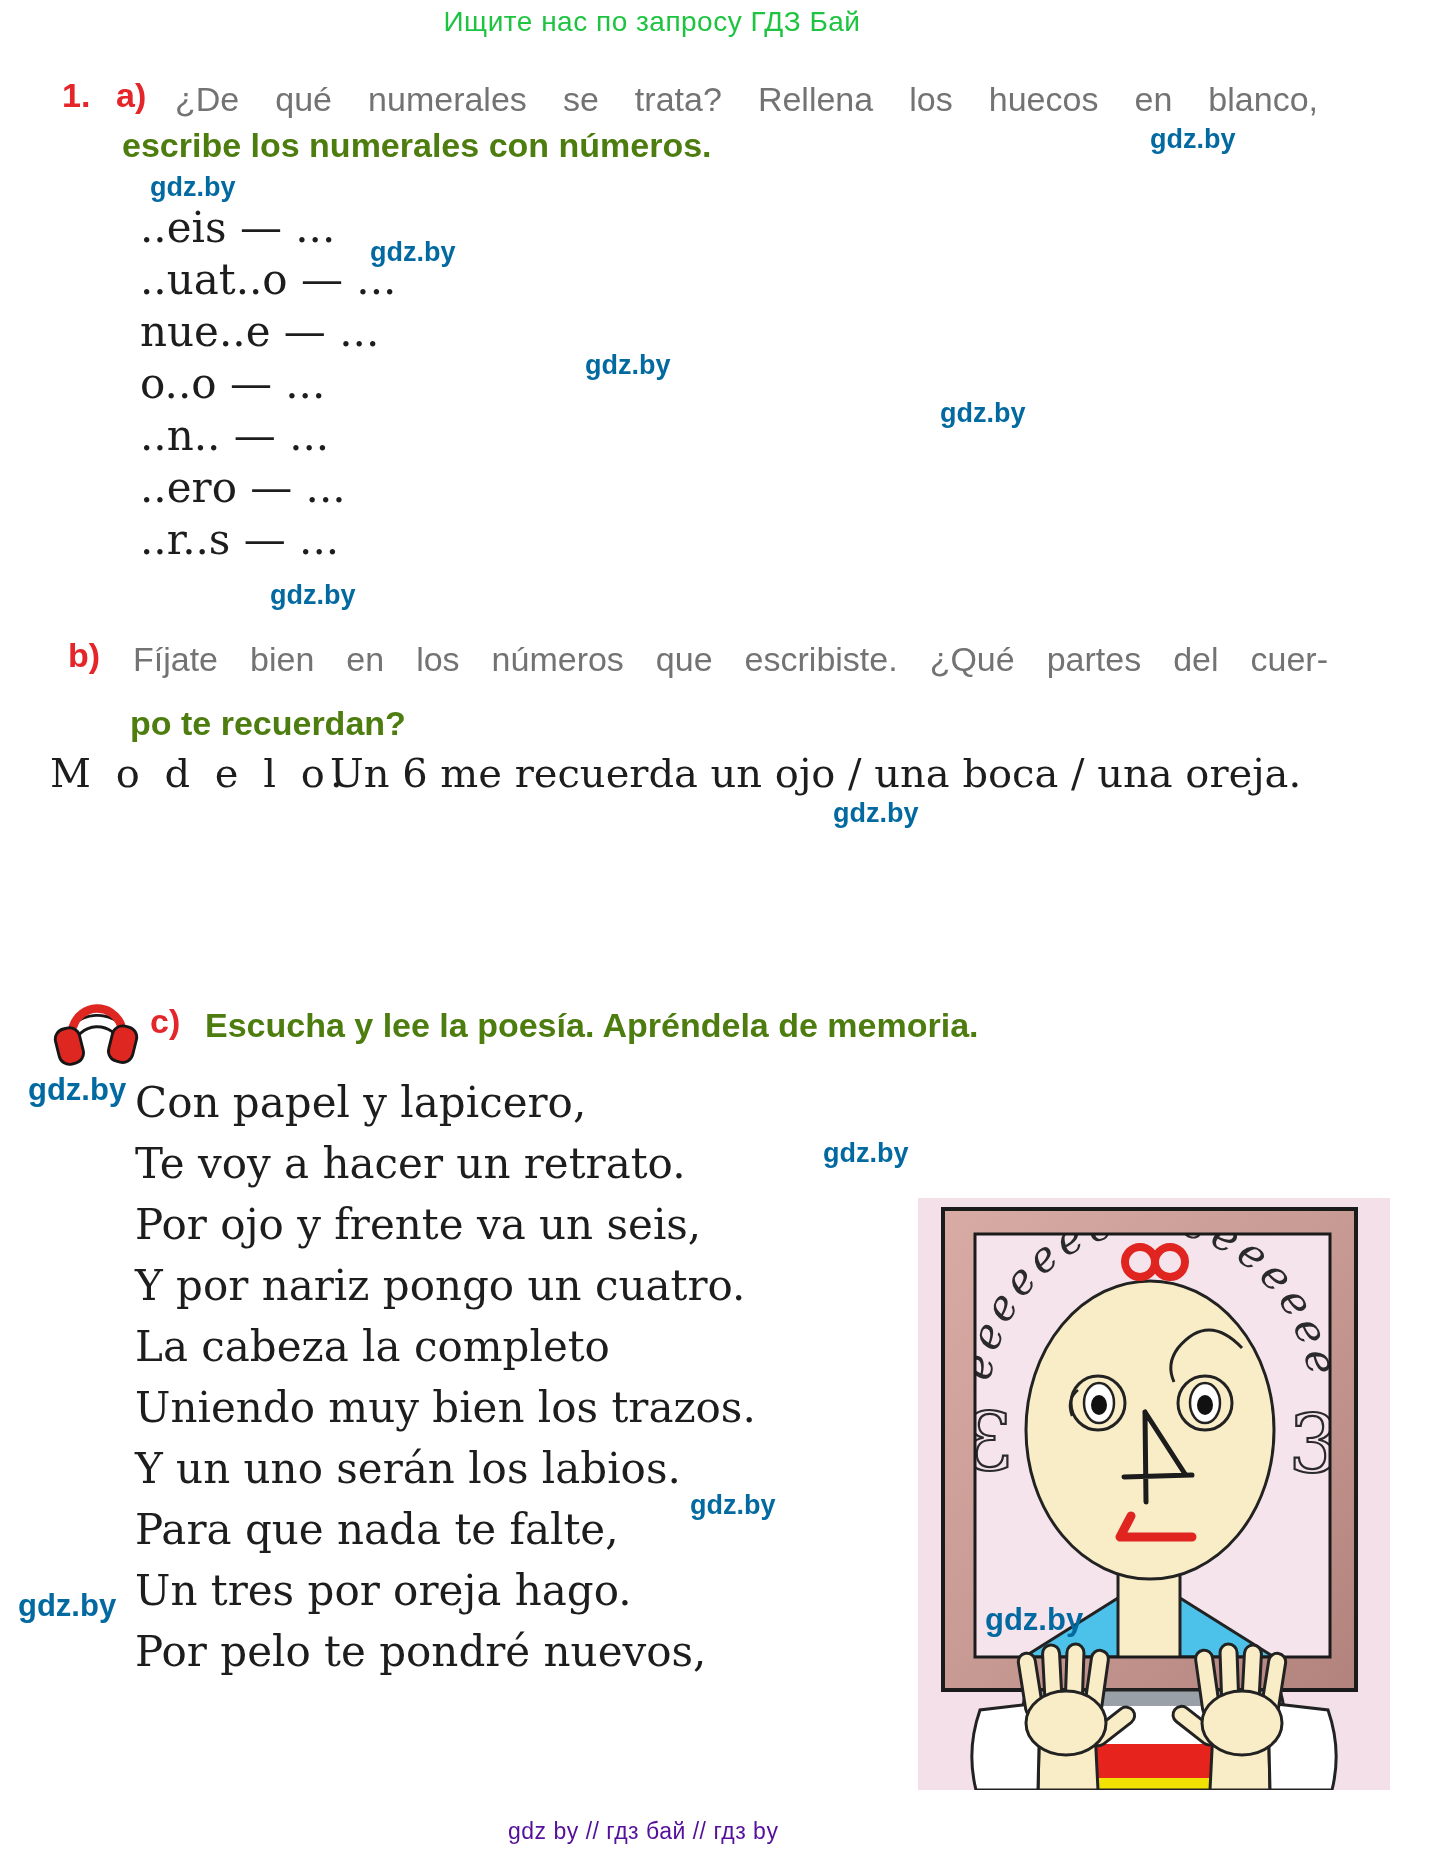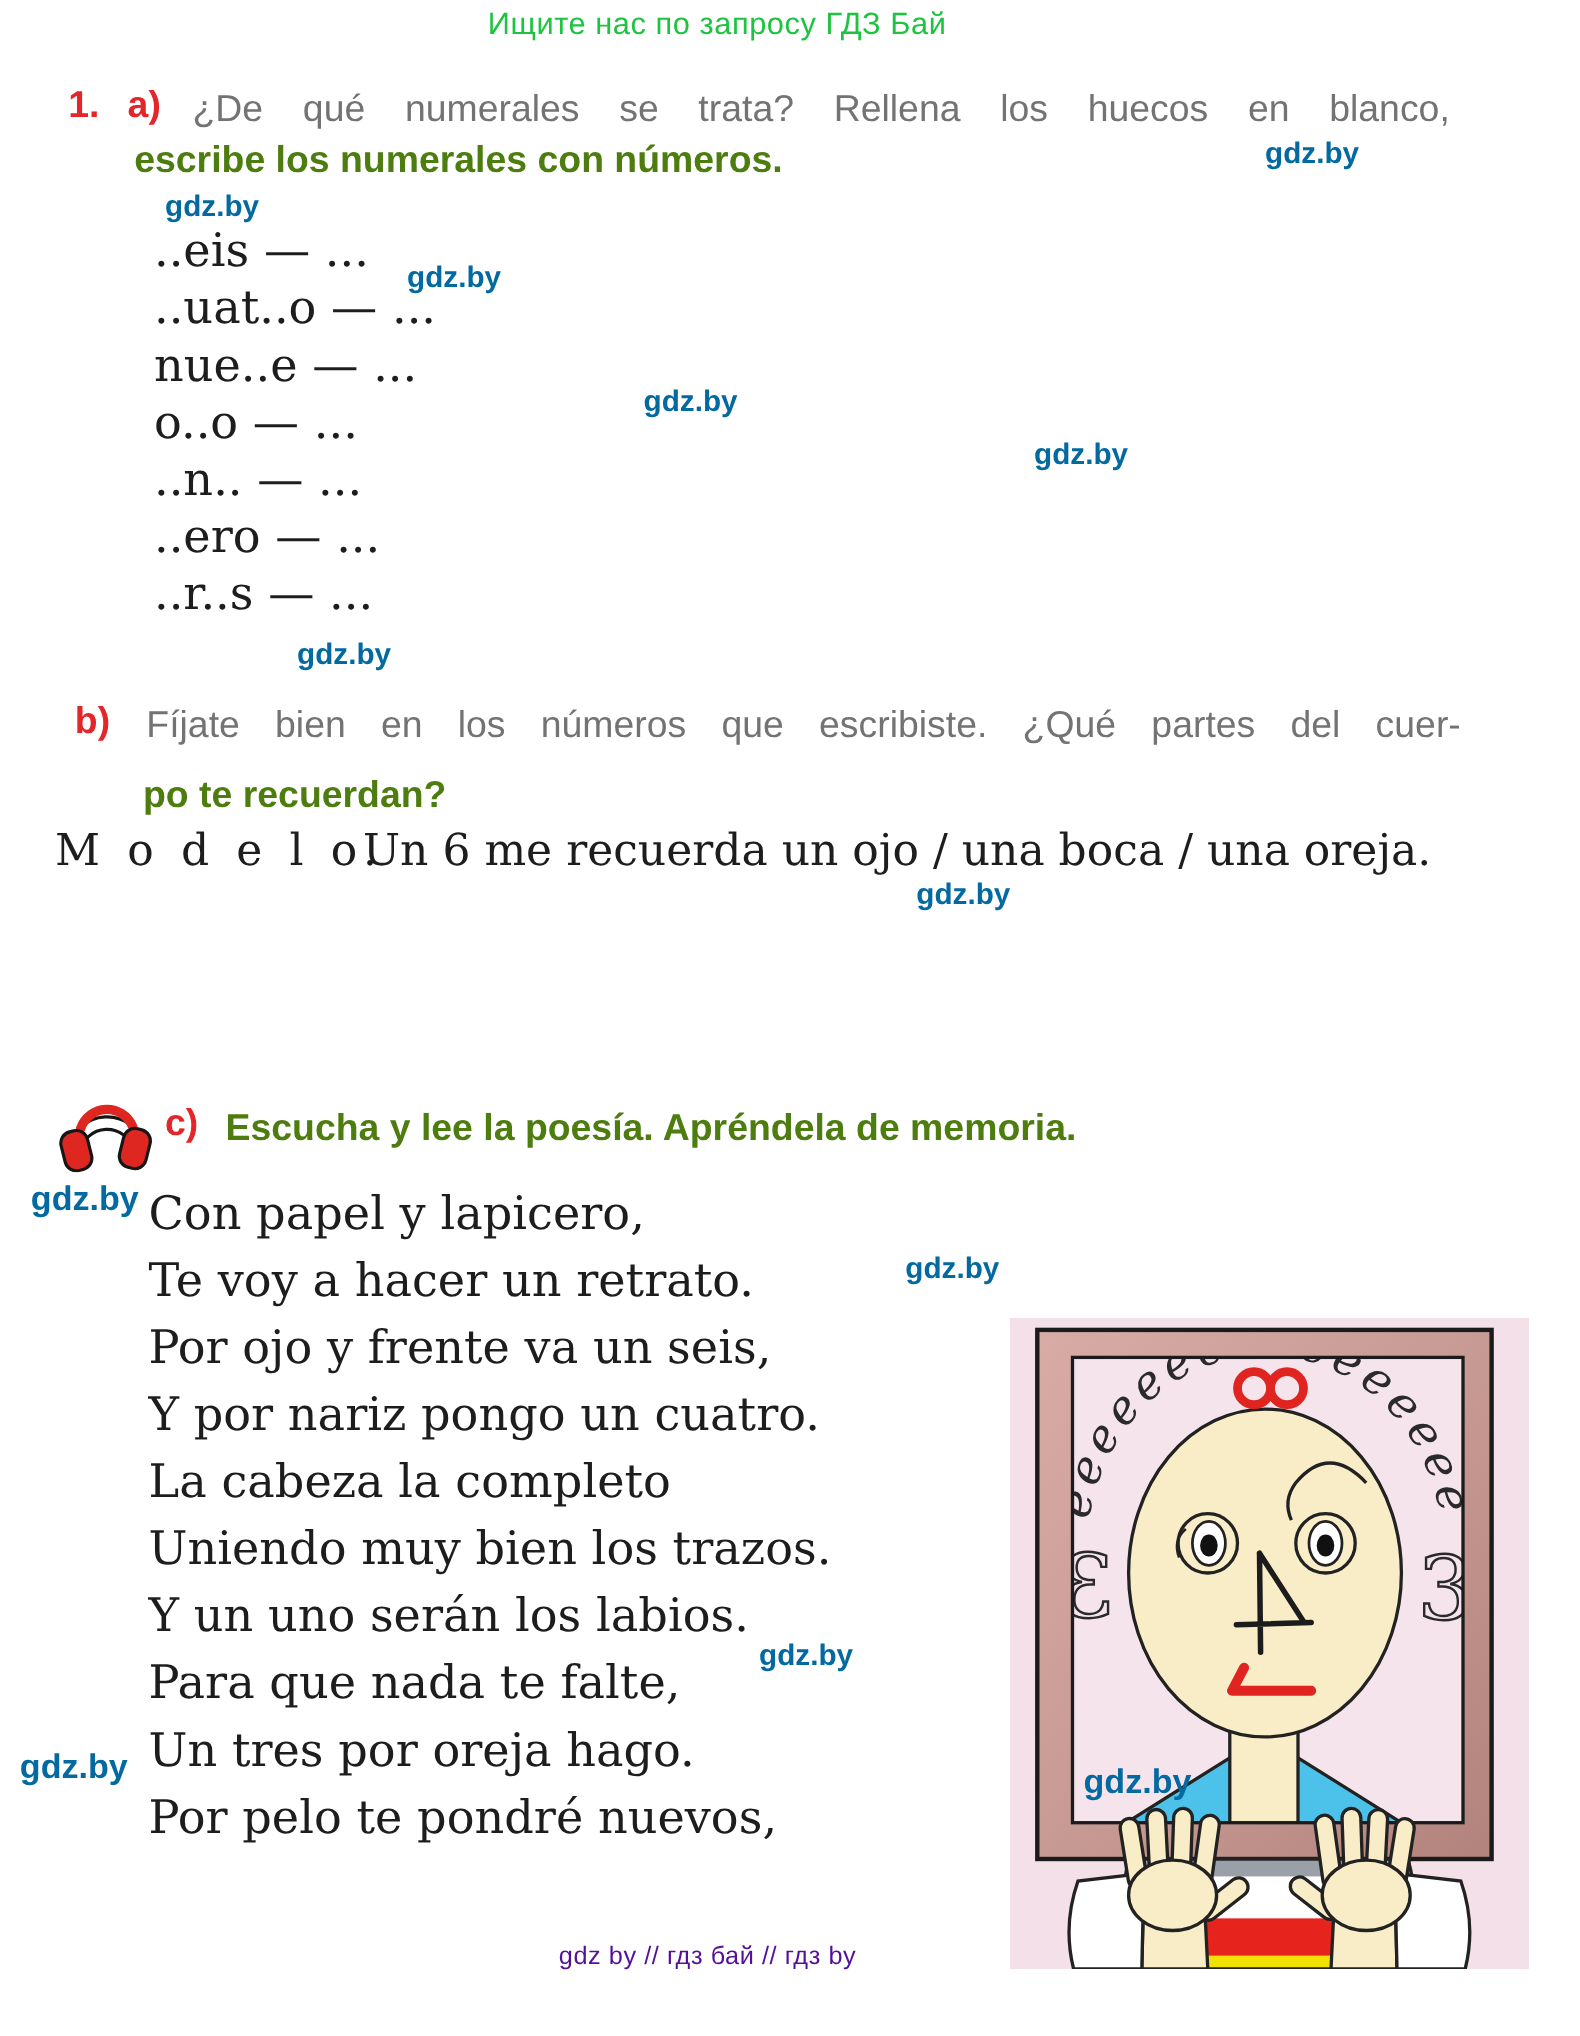--- a/index.html
+++ b/index.html
@@ -169,13 +169,13 @@
 <div class="abs wm" style="left:585px;top:350px;">gdz.by</div>
 <div class="abs wm" style="left:940px;top:398px;">gdz.by</div>
 <div class="abs wm" style="left:270px;top:580px;">gdz.by</div>
 <div class="abs wm" style="left:833px;top:798px;">gdz.by</div>
 <div class="abs wm wm-big" style="left:28px;top:1072px;">gdz.by</div>
 <div class="abs wm" style="left:823px;top:1138px;">gdz.by</div>
 <div class="abs wm" style="left:690px;top:1490px;">gdz.by</div>
 <div class="abs wm wm-big" style="left:18px;top:1588px;">gdz.by</div>
 <div class="abs wm wm-big" style="left:985px;top:1602px;">gdz.by</div>
 
-<div class="abs footer" style="left:508px;top:1764px;">gdz by  //  гдз бай  //  гдз by</div>
+<div class="abs footer" style="left:508px;top:1818px;">gdz by  //  гдз бай  //  гдз by</div>
 
 </body></html>

